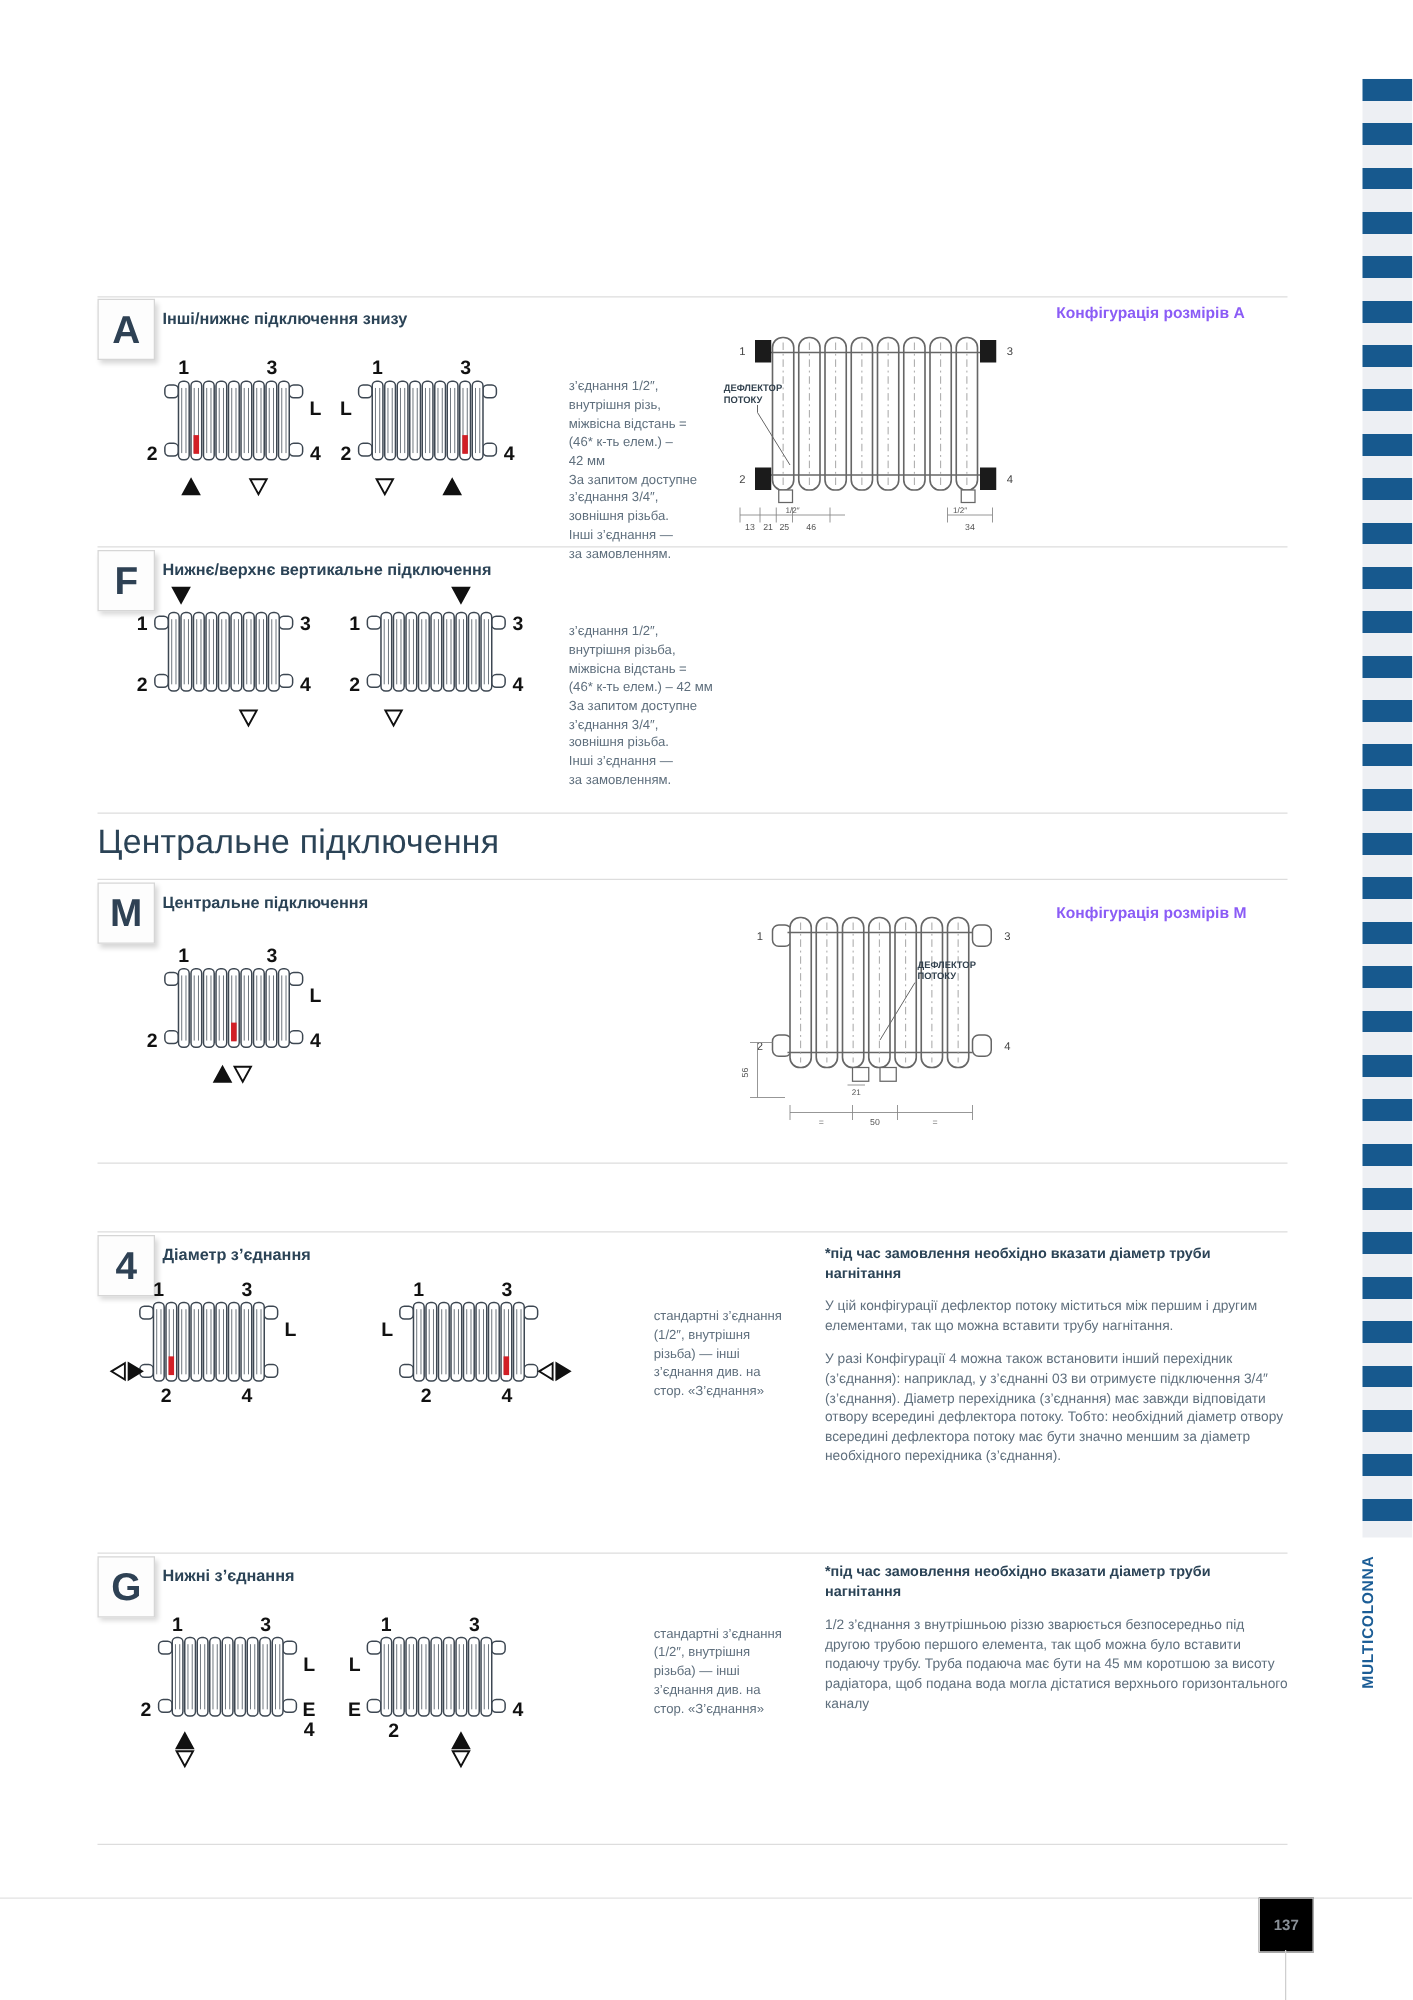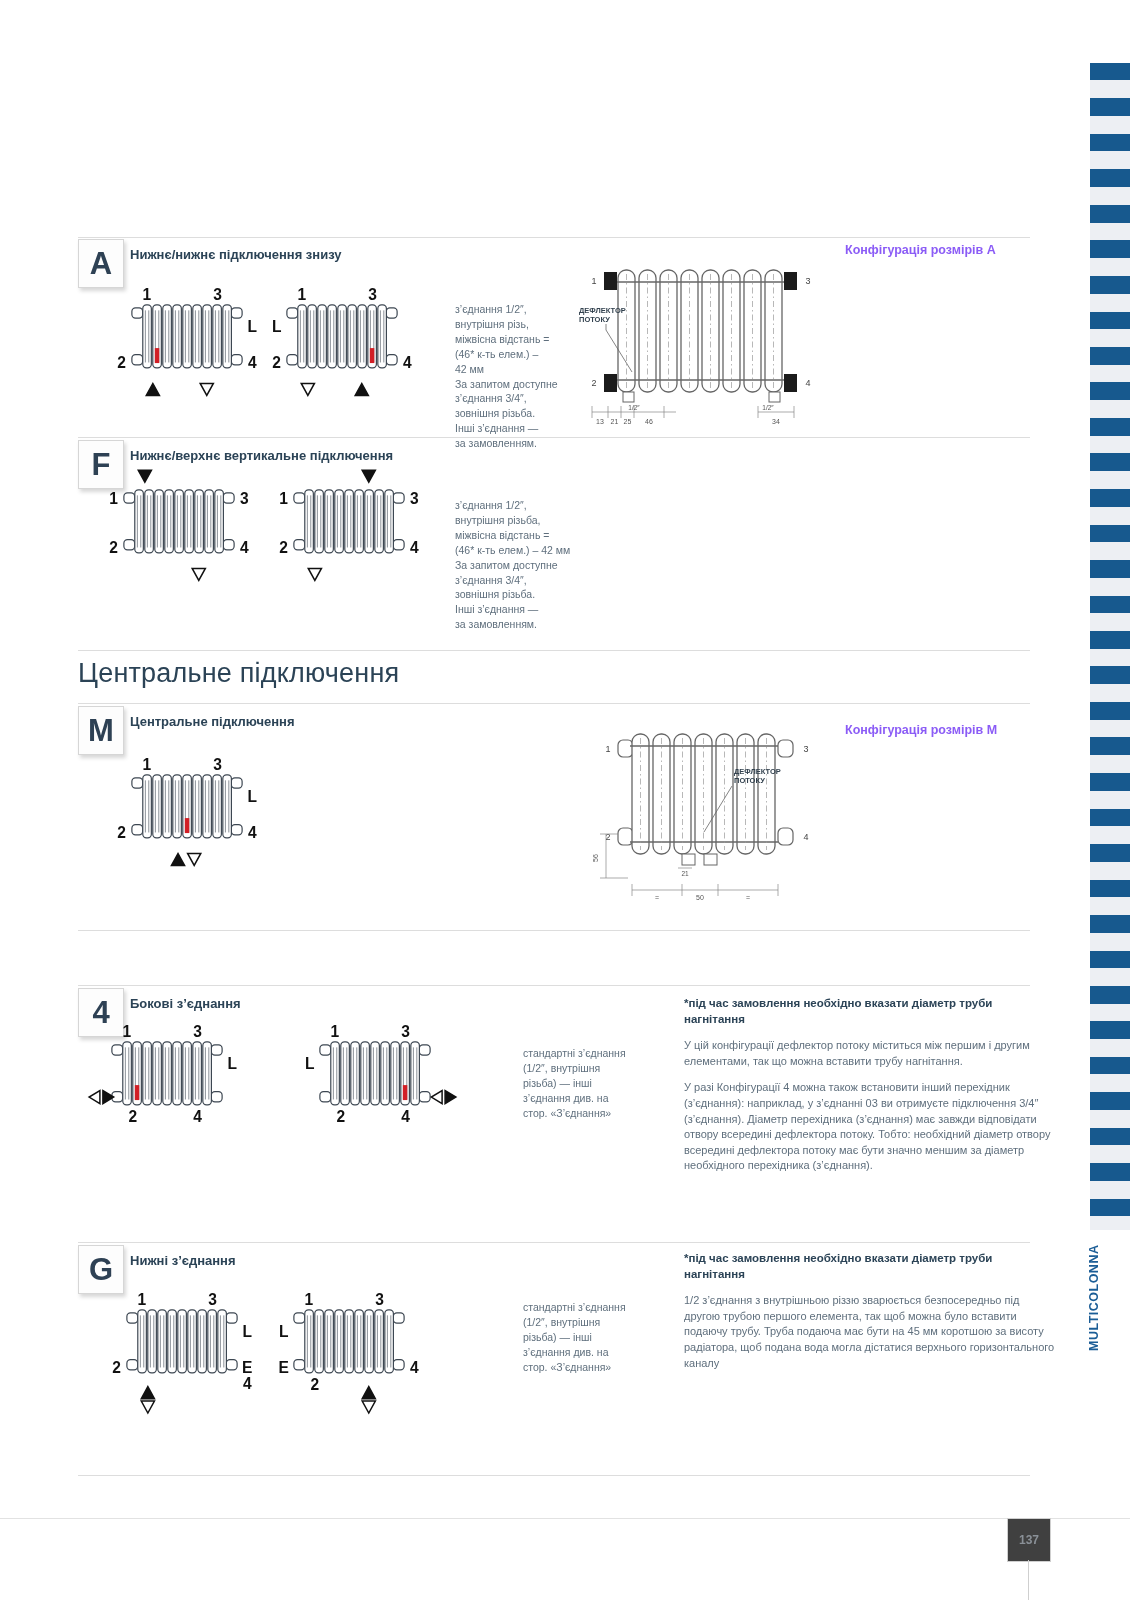--- a/index.html
+++ b/index.html
@@ -7,28 +7,28 @@
         font-family:"Liberation Sans","DejaVu Sans",sans-serif;color:#2b4356;}
   .hline{position:absolute;left:78px;width:952px;height:1px;background:#dddddd;}
   .lbox{position:absolute;left:78px;width:44px;height:47px;background:#fdfdfd;border:1px solid #d6d6d6;
         box-shadow:2px 3px 4px rgba(0,0,0,.16);display:flex;align-items:center;justify-content:center;
         font-size:31px;font-weight:bold;color:#2e4154;}
   .stitle{position:absolute;left:130px;font-size:13px;font-weight:bold;color:#2b4356;}
   .h1{position:absolute;left:78px;font-size:27px;font-weight:500;color:#2b4356;letter-spacing:.2px;}
   .note{position:absolute;font-size:10.5px;color:#5f6f7d;line-height:1.42;white-space:pre-line;}
   .rad{position:absolute;width:174px;height:133px;}
   .dtitle{position:absolute;font-size:12.5px;font-weight:bold;color:#8b5cf6;}
-  .rcol{position:absolute;width:372px;margin-left:24px;}
+  .rcol{position:absolute;width:372px;}
   .rhead{font-size:11.5px;font-weight:bold;color:#2b4356;line-height:1.4;}
   .rpar{font-size:11px;color:#5f6f7d;line-height:1.42;margin-top:11px;}
   .stripes{position:absolute;left:1090px;top:63px;width:40px;height:1167px;
            background:repeating-linear-gradient(180deg,#17598e 0 17.5px,#edeff3 17.5px 35.5px);}
   .vlabel{position:absolute;left:1087px;top:1256px;height:95px;color:#1b5d96;font-weight:bold;
           font-size:12.5px;letter-spacing:.5px;writing-mode:vertical-rl;transform:rotate(180deg);}
-  .pagebox{position:absolute;left:1007px;top:1518px;width:42px;height:42px;background:#404040;
+  .pagebox{position:absolute;left:1007px;top:1518px;width:42px;height:42px;background:#000000;
            border:1px solid #cfcfcf;display:flex;align-items:center;justify-content:center;
            font-size:12px;font-weight:bold;color:#8a9097;}
   .fline{position:absolute;left:0;top:1518px;width:1130px;height:1px;background:#e2e2e2;}
   .vline2{position:absolute;left:1028px;top:1560px;width:1px;height:40px;background:#cfcfcf;}
   .logo{position:absolute;left:930px;top:1551px;display:flex;align-items:flex-start;}
   .logocol{display:flex;flex-direction:column;margin-left:-27px;margin-top:7px;}
   .logotext{font-size:25px;font-weight:bold;color:#474747;letter-spacing:.5px;line-height:1;}
   .logotag{font-size:7px;color:#9aa0a6;letter-spacing:1.1px;margin-top:2px;align-self:flex-end;}
   .dsvg{position:absolute;}
   svg text{font-family:"Liberation Sans","DejaVu Sans",sans-serif;}
@@ -36,21 +36,21 @@
 </head>
 <body>
 
 <div class="page">
 
   <div class="stripes"></div>
   <div class="vlabel">MULTICOLONNA</div>
 
   <div class="hline" style="top:237px"></div>
   <div class="lbox" style="top:239px">A</div>
-  <div class="stitle" style="top:247px">Нижнє/нижнє підключення знизу</div>
+  <div class="stitle" style="top:247px">Інші/нижнє підключення знизу</div>
   <div class="rad" style="left:100px;top:278px"><svg viewBox="0 0 290 222" width="100%" height="100%" xmlns="http://www.w3.org/2000/svg">
         <rect x="53" y="50" width="18" height="17" rx="6" fill="#fff" stroke="#3d4752" stroke-width="2"></rect>
         <rect x="53" y="128" width="18" height="17" rx="6" fill="#fff" stroke="#3d4752" stroke-width="2"></rect>
         <rect x="219" y="50" width="18" height="17" rx="6" fill="#fff" stroke="#3d4752" stroke-width="2"></rect>
         <rect x="219" y="128" width="18" height="17" rx="6" fill="#fff" stroke="#3d4752" stroke-width="2"></rect>
         <rect x="71.2" y="45" width="14.3" height="105" rx="6" fill="#fff" stroke="#3d4752" stroke-width="2"></rect>
         <line x1="75.5" y1="54" x2="75.5" y2="141" stroke="#3d4752" stroke-width="1"></line>
         <line x1="81.2" y1="54" x2="81.2" y2="141" stroke="#3d4752" stroke-width="1"></line>
         <rect x="87.9" y="45" width="14.3" height="105" rx="6" fill="#fff" stroke="#3d4752" stroke-width="2"></rect>
         <line x1="92.2" y1="54" x2="92.2" y2="141" stroke="#3d4752" stroke-width="1"></line>
@@ -391,21 +391,21 @@
     <text x="75" y="184" font-size="7" fill="#555" text-anchor="middle">=</text>
     <text x="118" y="184" font-size="7" fill="#555" text-anchor="middle">50</text>
     <text x="166" y="184" font-size="7" fill="#555" text-anchor="middle">=</text>
   </svg>
   <div class="dtitle" style="left:845px;top:723px;width:170px">Конфігурація розмірів M</div>
 
   <div class="hline" style="top:930px"></div>
 
   <div class="hline" style="top:985px"></div>
   <div class="lbox" style="top:988px">4</div>
-  <div class="stitle" style="top:996px">Бокові з’єднання</div>
+  <div class="stitle" style="top:996px">Діаметр з’єднання</div>
   <div class="rad" style="left:80px;top:1015px"><svg viewBox="0 0 290 222" width="100%" height="100%" xmlns="http://www.w3.org/2000/svg">
         <rect x="53" y="50" width="18" height="17" rx="6" fill="#fff" stroke="#3d4752" stroke-width="2"></rect>
         <rect x="53" y="128" width="18" height="17" rx="6" fill="#fff" stroke="#3d4752" stroke-width="2"></rect>
         <rect x="219" y="50" width="18" height="17" rx="6" fill="#fff" stroke="#3d4752" stroke-width="2"></rect>
         <rect x="219" y="128" width="18" height="17" rx="6" fill="#fff" stroke="#3d4752" stroke-width="2"></rect>
         <rect x="71.2" y="45" width="14.3" height="105" rx="6" fill="#fff" stroke="#3d4752" stroke-width="2"></rect>
         <line x1="75.5" y1="54" x2="75.5" y2="141" stroke="#3d4752" stroke-width="1"></line>
         <line x1="81.2" y1="54" x2="81.2" y2="141" stroke="#3d4752" stroke-width="1"></line>
         <rect x="87.9" y="45" width="14.3" height="105" rx="6" fill="#fff" stroke="#3d4752" stroke-width="2"></rect>
         <line x1="92.2" y1="54" x2="92.2" y2="141" stroke="#3d4752" stroke-width="1"></line>

